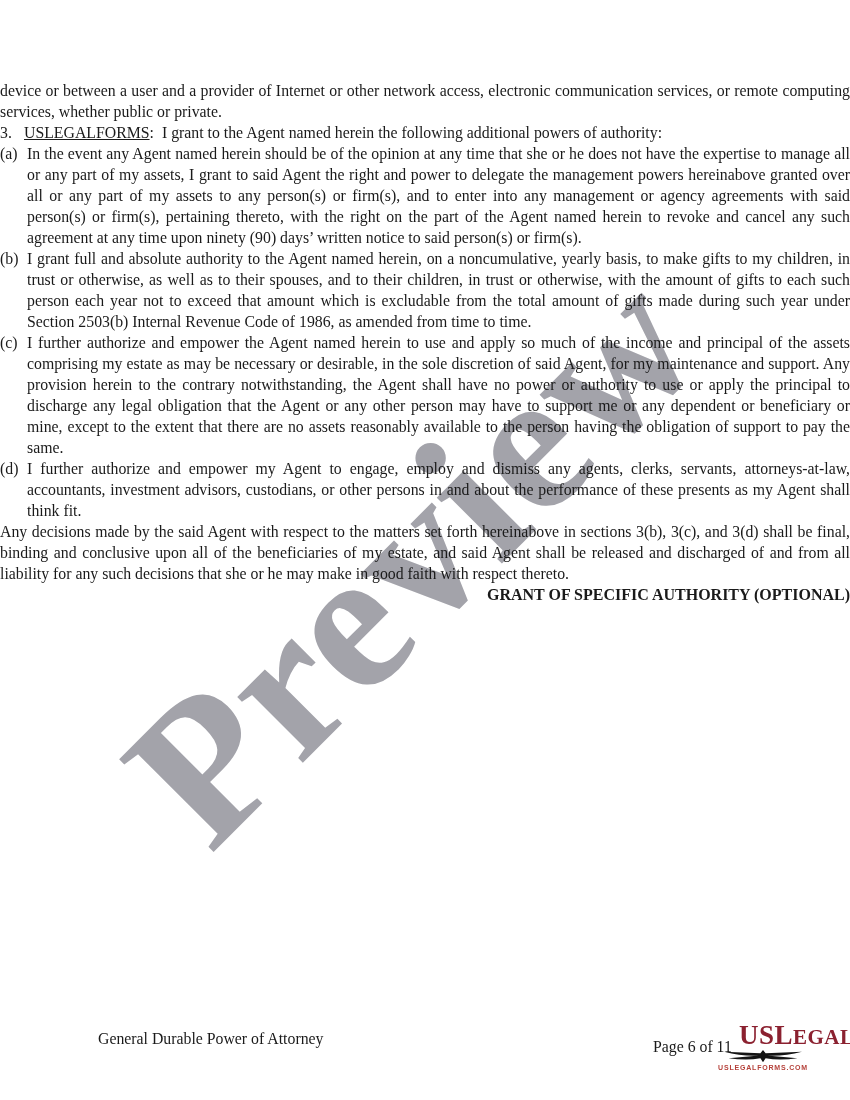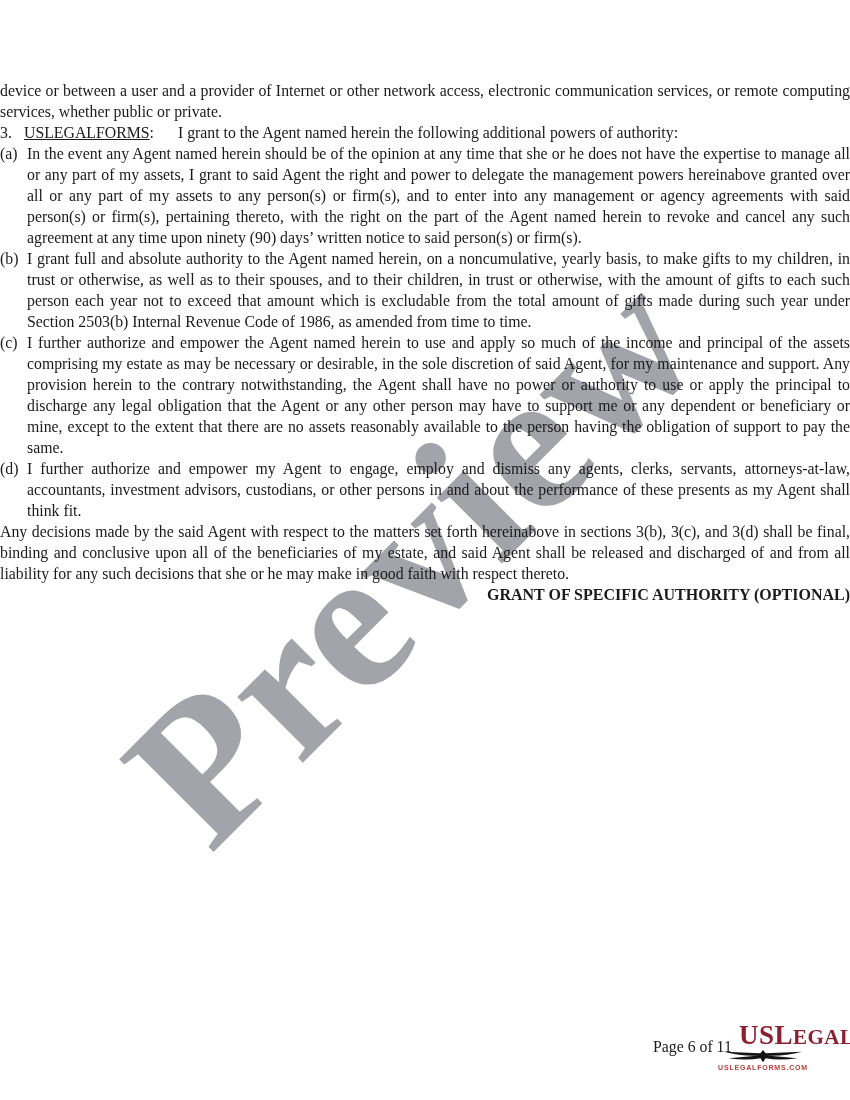--- a/index.html
+++ b/index.html
@@ -30,21 +30,21 @@
     z-index:1;
     padding-top:80px;
     font-size:15.8px;
     line-height:21px;
   }
   .content p, .content div.block { margin:0; }
   .cont-par  { margin:0 97px 0 150px; text-align:justify; }
   .item      { position:relative; margin:26px 97px 0 98px; padding-left:24px; text-align:justify; }
   .item-num  { position:absolute; left:0; top:0; }
   .section-label { text-decoration:underline; }
-  .section-intro { margin-left:24px; }
+  .section-intro { margin-left:8px; }
   .sub       { position:relative; margin:20px 97px 0 125px; padding-left:27px; text-align:justify; }
   .sub-marker{ position:absolute; left:0; top:0; }
   .closing   { margin:20px 97px 0 122px; text-align:justify; }
   .doc-heading {
     margin:20px 97px 0 98px;
     text-align:right;
     font-weight:bold;
     font-size:16px;
   }
   .maynot    { margin:38px 97px 0 122px; text-align:justify; }
@@ -108,20 +108,21 @@
     </div>
 
     <p class="closing">Any decisions made by the said Agent with respect to the matters set forth hereinabove in sections 3(b), 3(c), and 3(d) shall be final, binding and conclusive upon all of the beneficiaries of my estate, and said Agent shall be released and discharged of and from all liability for any such decisions that she or he may make in good faith with respect thereto.</p>
 
     <p class="doc-heading">GRANT OF SPECIFIC AUTHORITY (OPTIONAL)</p>
 
 
   </div>
 
   <div class="footer">
+    <span class="doc-title">General Durable Power of Attorney</span>
     <span class="page-num">Page 6 of 11</span>
 
     <div class="logo">
       <div class="logo-text"><span class="logo-big">USL</span><span class="logo-small">EGAL</span><span class="logo-tm">™</span></div>
       <svg class="logo-eagle" viewBox="0 0 120 20" xmlns="http://www.w3.org/2000/svg" aria-hidden="true">
         <path fill="#141414" d="M60 0 L64 5 L120 2.5 Q92 10 66 8.5 L113 12.5 Q85 17 64 12.5 L60 19 L56 12.5 Q35 17 7 12.5 L54 8.5 Q28 10 0 2.5 L56 5 Z"></path>
       </svg>
       <div class="logo-url">USLEGALFORMS.COM</div>
     </div>
   </div>

